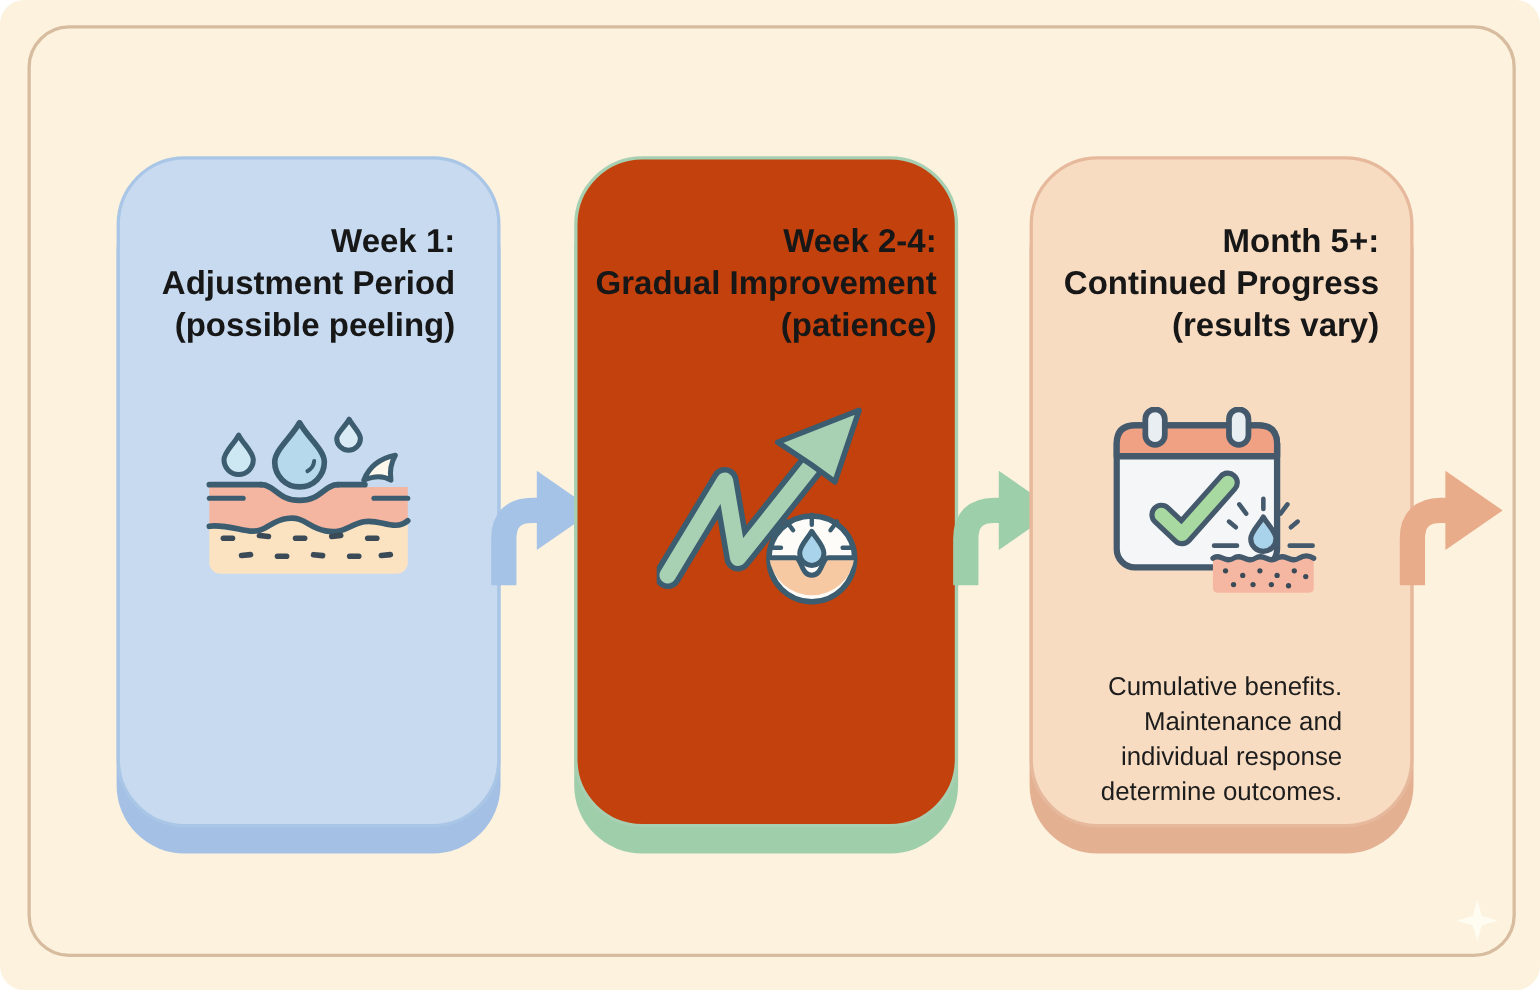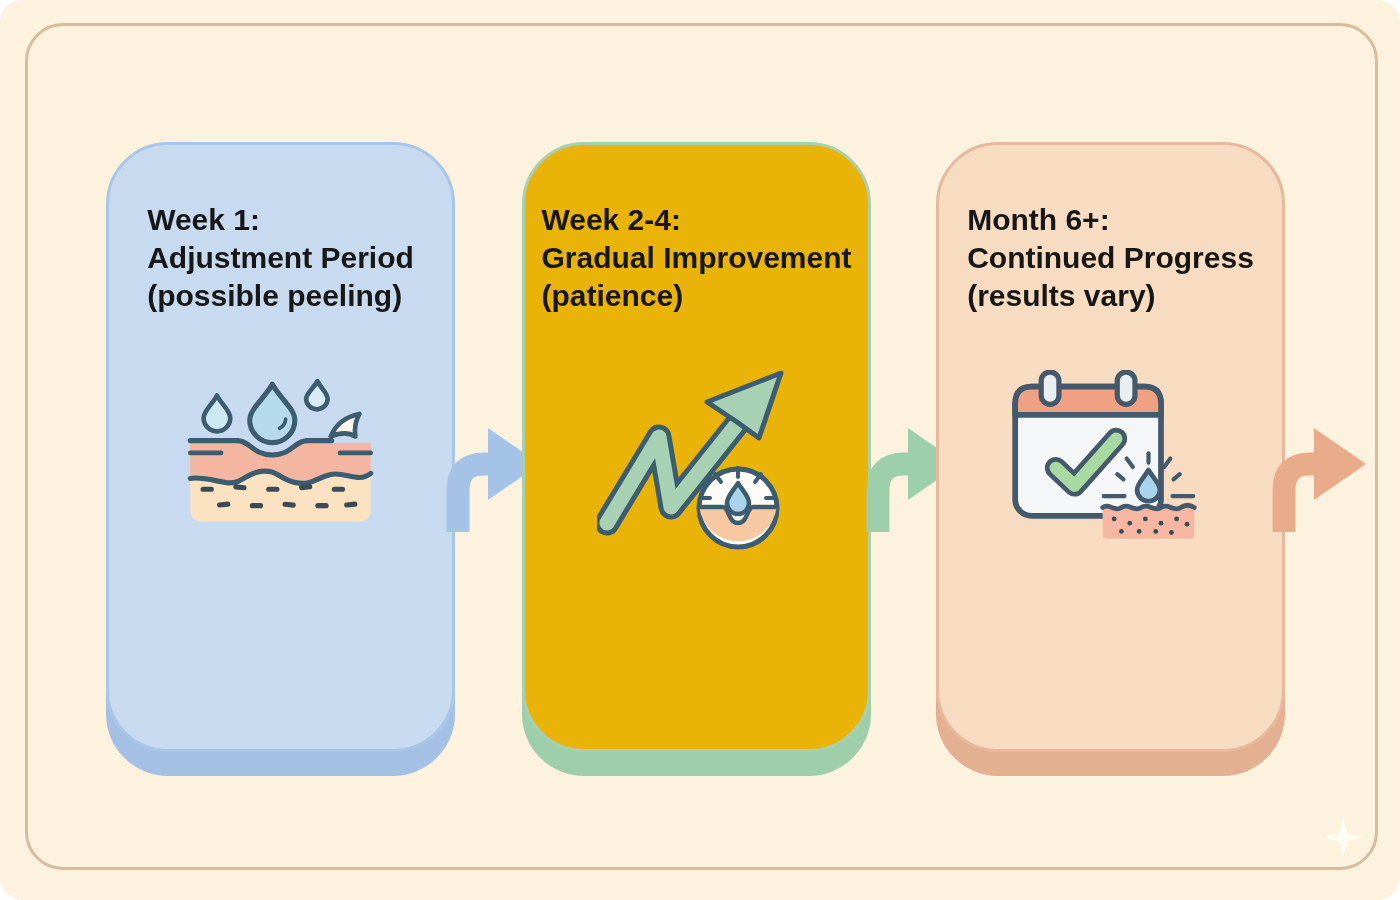--- a/index.html
+++ b/index.html
@@ -25,27 +25,27 @@
   .card { position: absolute; top: 142px; width: 349px; height: 610px; }
   .card-shadow {
     position: absolute; left: 0; top: 24px;
     width: 100%; height: 100%;
     border-radius: 62px;
   }
   .card-body {
     position: absolute; inset: 0;
     border-radius: 62px;
     display: flex; flex-direction: column; align-items: center;
-    text-align: left;
+    text-align: right;
     padding-top: 56px;
   }
   .card-blue  .card-shadow { background: #a4c1e5; }
   .card-blue  .card-body   { background: #c7daf0; border: 3px solid #aac6e6; }
   .card-green .card-shadow { background: #9fceab; }
-  .card-green .card-body   { background: #eab308; border: 3px solid #a6d0b1; }
+  .card-green .card-body   { background: #c2410c; border: 3px solid #a6d0b1; }
   .card-peach .card-shadow { background: #e3b092; }
   .card-peach .card-body   { background: #f8dcc2; border: 3px solid #e7b99c; }
 
   .card-title {
     margin: 0;
     font-size: 30px; font-weight: 700;
     line-height: 38px;
     color: #171717;
     white-space: pre-line;
   }
@@ -163,21 +163,21 @@
   </section>
 
   <svg class="flow-arrow green" viewBox="0 0 112 130">
     <path d="M26,128 V88 Q26,62 52,62 H58" fill="none" stroke="currentColor" stroke-width="23" stroke-linecap="round"></path>
     <polygon points="56,26 108,62 56,98" fill="currentColor"></polygon>
   </svg>
 
   <section class="card card-peach" style="left:936px">
     <div class="card-shadow"></div>
     <div class="card-body">
-      <h2 class="card-title">Month 6+:
+      <h2 class="card-title">Month 5+:
 Continued Progress
 (results vary)</h2>
       <div class="card-icon">
         <svg viewBox="0 0 190 168" width="198" height="175">
           <g>
             <rect x="3" y="16" width="140" height="124" rx="16" fill="#f4f6f8" stroke="#44596b" stroke-width="5.5"></rect>
             <path d="M3,43 V32 Q3,16 19,16 H127 Q143,16 143,32 V43 Z" fill="#f0a184" stroke="#44596b" stroke-width="5.5" stroke-linejoin="round"></path>
             <rect x="28" y="2" width="17" height="31" rx="8.5" fill="#e9eef3" stroke="#44596b" stroke-width="5"></rect>
             <rect x="101" y="2" width="17" height="31" rx="8.5" fill="#e9eef3" stroke="#44596b" stroke-width="5"></rect>
           </g>
@@ -206,20 +206,24 @@
               <path d="M116,93 L110,85"></path>
               <path d="M146,93 L152,85"></path>
               <path d="M107,105 L101,100"></path>
               <path d="M155,105 L161,100"></path>
               <path d="M88,121 H108"></path>
               <path d="M154,121 H174"></path>
             </g>
           </g>
         </svg>
       </div>
+      <p class="card-text">Cumulative benefits.
+Maintenance and
+individual response
+determine outcomes.</p>
     </div>
   </section>
 
   <svg class="flow-arrow peach" viewBox="0 0 112 130">
     <path d="M26,128 V88 Q26,62 52,62 H58" fill="none" stroke="currentColor" stroke-width="23" stroke-linecap="round"></path>
     <polygon points="56,26 108,62 56,98" fill="currentColor"></polygon>
   </svg>
 
   <div class="sparkle"></div>
 

